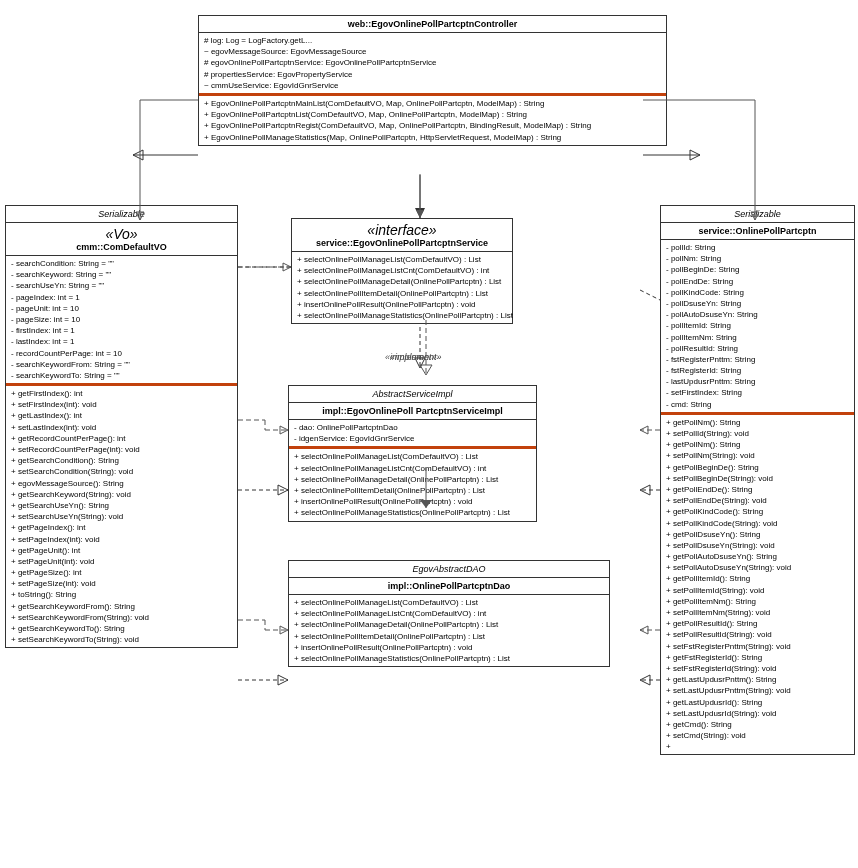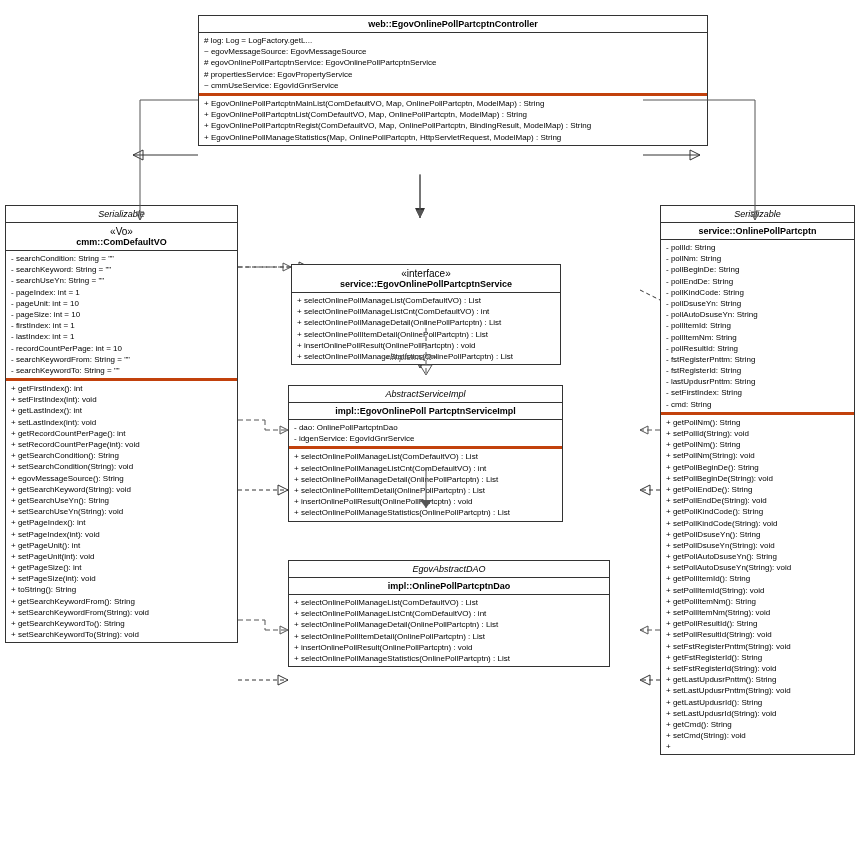--- a/index.html
+++ b/index.html
@@ -25,22 +25,23 @@
     }
     .uml-box .title-section {
       background: #fff;
       border-bottom: 1px solid #333;
       padding: 3px 5px;
       text-align: center;
       font-weight: bold;
       font-size: 9px;
     }
     .uml-box .title-section .stereotype {
+      font-style: italic;
       font-weight: normal;
-      font-size: 10px;
+      font-size: 14px;
     }
     .uml-box .section {
       border-bottom: 3px solid #c2410c;
       padding: 2px 5px;
       font-size: 8px;
       line-height: 1.4;
     }
     .uml-box .section:last-child {
       border-bottom: none;
     }
@@ -97,55 +98,55 @@
 
     <line x1="660" y1="490" x2="640" y2="490" stroke="#333" stroke-width="1" stroke-dasharray="4,3"></line>
     <polygon points="640,490 650,485 650,495" fill="none" stroke="#333" stroke-width="1"></polygon>
 
     <line x1="660" y1="680" x2="640" y2="680" stroke="#333" stroke-width="1" stroke-dasharray="4,3"></line>
     <polygon points="640,680 650,675 650,685" fill="none" stroke="#333" stroke-width="1"></polygon>
 
     <text x="390" y="360" font-size="9" font-style="italic" fill="#333">«implement»</text>
   </svg>
 
-  <div class="uml-box" style="left:198px; top:15px; width:510px;">
+  <div class="uml-box" style="left:198px; top:15px; width:469px;">
     <div class="title-section">
       <span>web::EgovOnlinePollPartcptnController</span>
     </div>
     <div class="section">
       <span class="item protected">log: Log = LogFactory.getL...</span>
       <span class="item package">egovMessageSource: EgovMessageSource</span>
       <span class="item protected">egovOnlinePollPartcptnService: EgovOnlinePollPartcptnService</span>
       <span class="item protected">propertiesService: EgovPropertyService</span>
       <span class="item package">cmmUseService: EgovIdGnrService</span>
     </div>
     <div class="section">
       <span class="item public">EgovOnlinePollPartcptnMainList(ComDefaultVO, Map, OnlinePollPartcptn, ModelMap) : String</span>
       <span class="item public">EgovOnlinePollPartcptnList(ComDefaultVO, Map, OnlinePollPartcptn, ModelMap) : String</span>
       <span class="item public">EgovOnlinePollPartcptnRegist(ComDefaultVO, Map, OnlinePollPartcptn, BindingResult, ModelMap) : String</span>
       <span class="item public">EgovOnlinePollManageStatistics(Map, OnlinePollPartcptn, HttpServletRequest, ModelMap) : String</span>
     </div>
   </div>
 
-  <div class="uml-box" style="left:291px; top:218px; width:270px;margin-top:46px;">
+  <div class="uml-box" style="left:291px; top:218px; width:222px;">
     <div class="title-section">
       <span class="stereotype">«interface»</span><br>
       <span>service::EgovOnlinePollPartcptnService</span>
     </div>
     <div class="section">
       <span class="item public">selectOnlinePollManageList(ComDefaultVO) : List</span>
       <span class="item public">selectOnlinePollManageListCnt(ComDefaultVO) : int</span>
       <span class="item public">selectOnlinePollManageDetail(OnlinePollPartcptn) : List</span>
       <span class="item public">selectOnlinePollItemDetail(OnlinePollPartcptn) : List</span>
       <span class="item public">insertOnlinePollResult(OnlinePollPartcptn) : void</span>
       <span class="item public">selectOnlinePollManageStatistics(OnlinePollPartcptn) : List</span>
     </div>
   </div>
 
-  <div class="uml-box" style="left:288px; top:385px; width:275px;">
+  <div class="uml-box" style="left:288px; top:385px; width:249px;">
     <div class="title-section" style="font-style:italic; font-weight:normal; font-size:9px;">
       <span>AbstractServiceImpl</span>
     </div>
     <div class="title-section">
       <span>impl::EgovOnlinePoll PartcptnServiceImpl</span>
     </div>
     <div class="section">
       <span class="item private">dao: OnlinePollPartcptnDao</span>
       <span class="item private">idgenService: EgovIdGnrService</span>
     </div>

